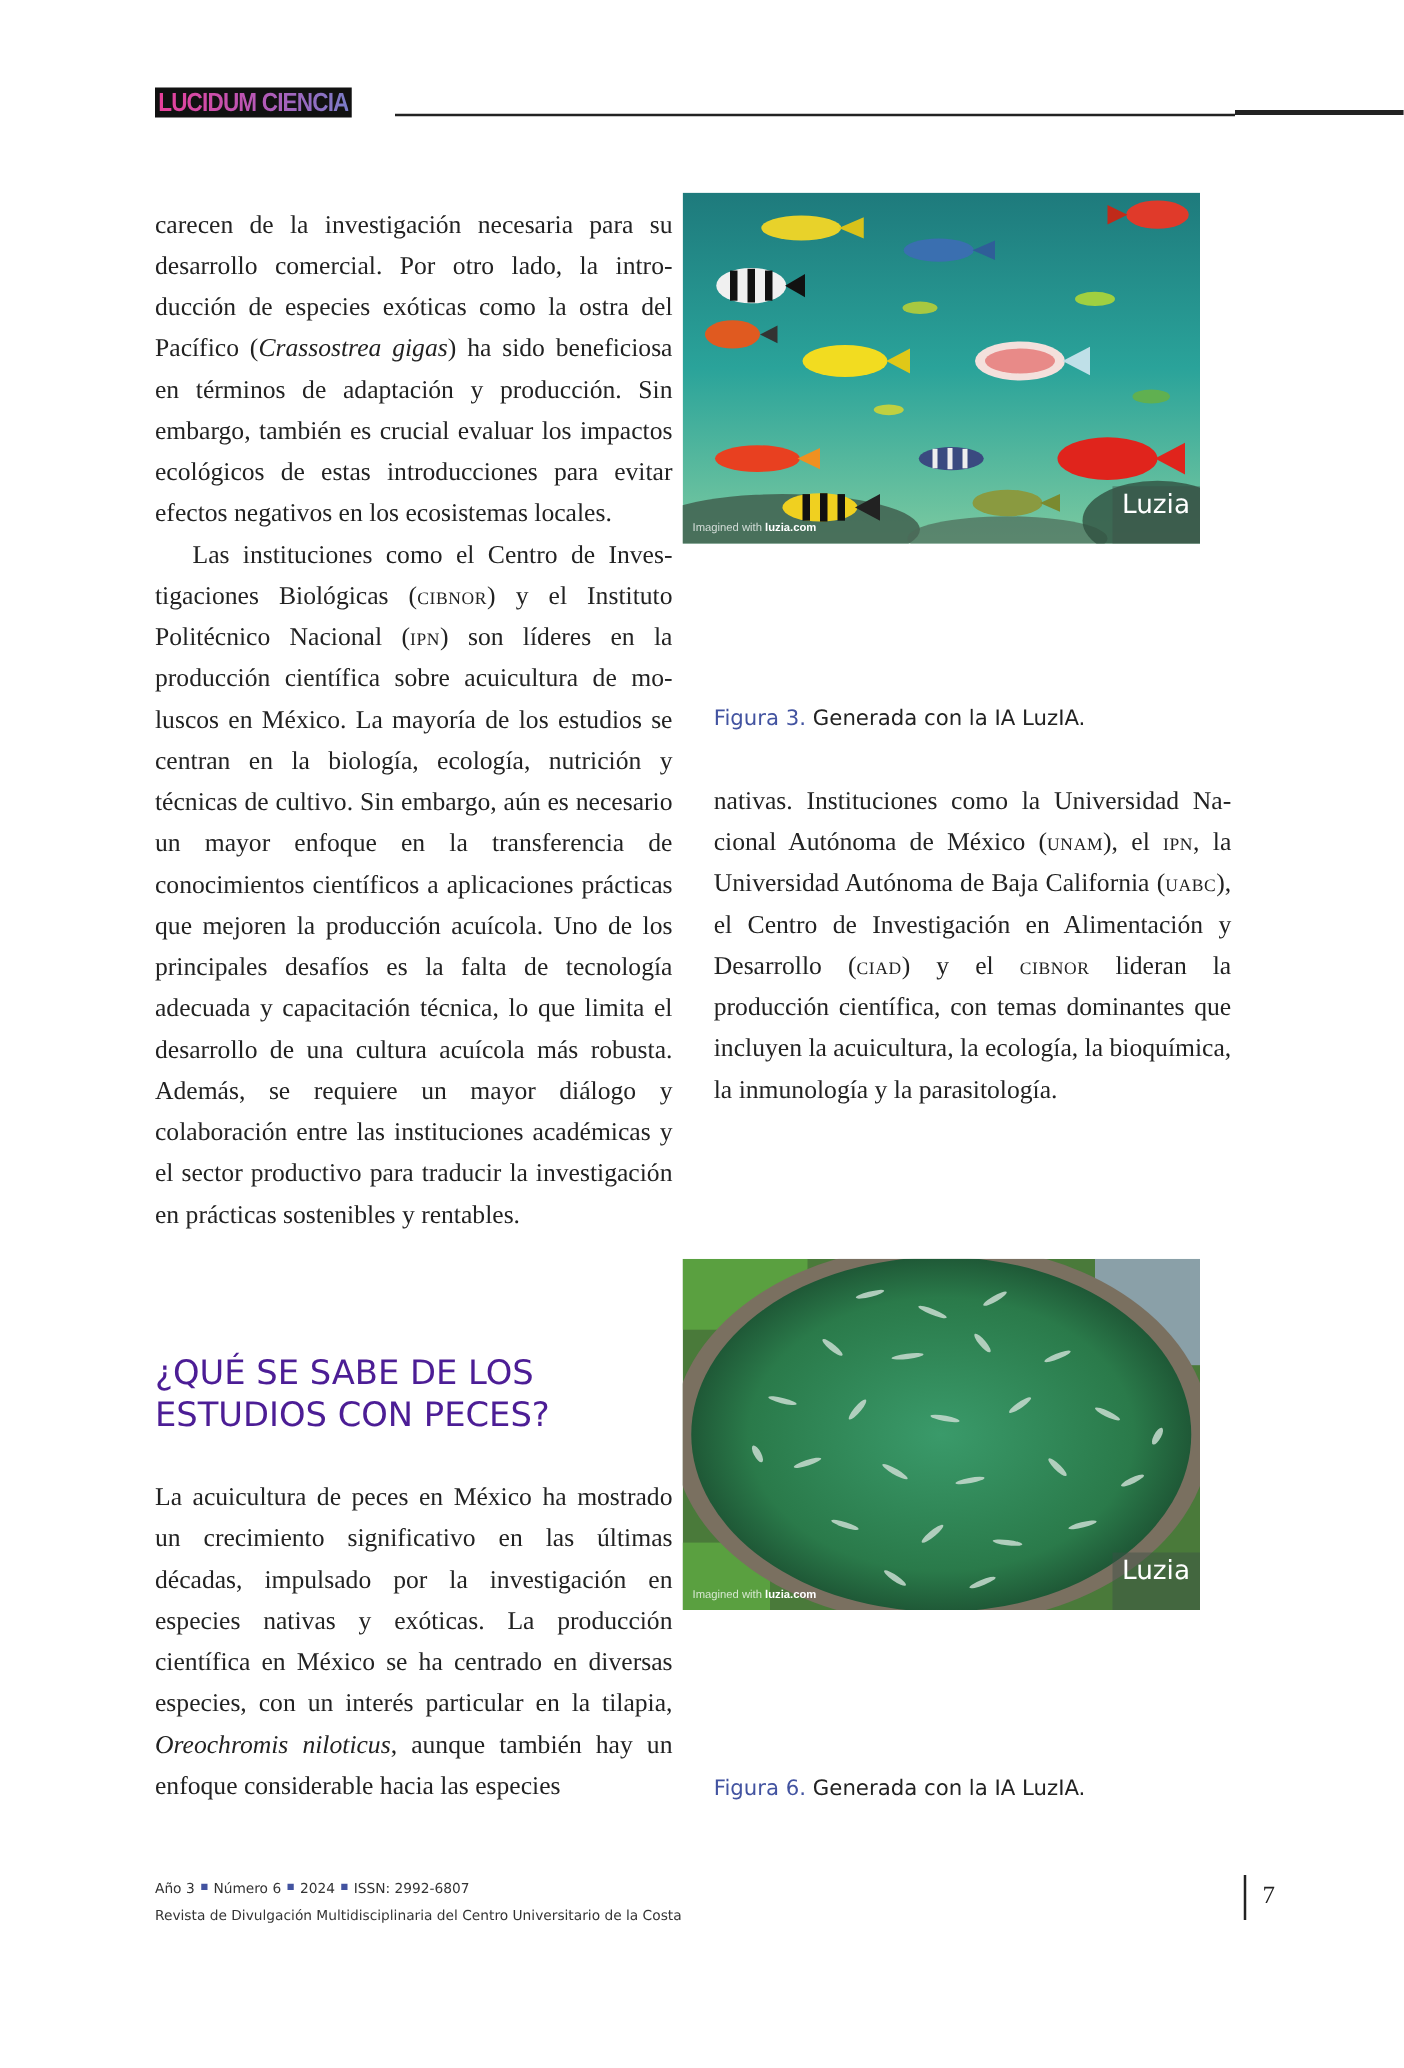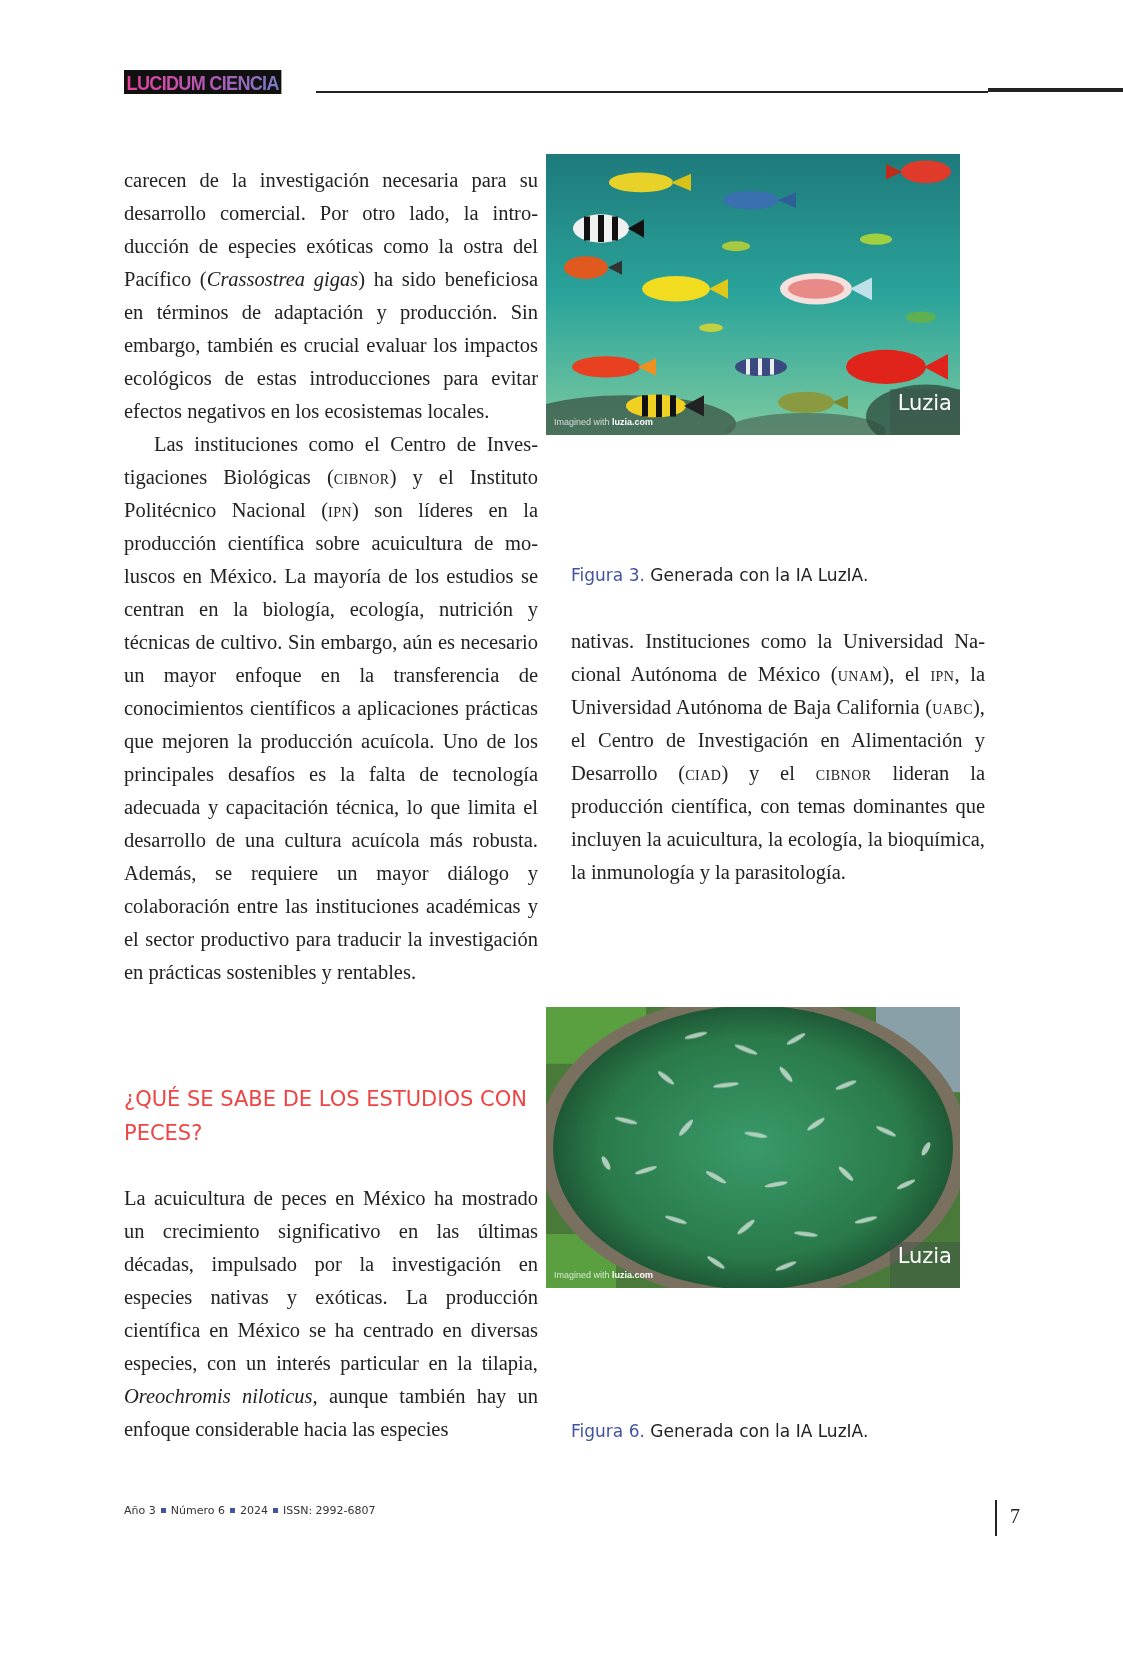--- a/index.html
+++ b/index.html
@@ -29,22 +29,22 @@
   .col p.indent { text-indent: 30px; }
   .col .sc { font-variant: small-caps; text-transform: lowercase; letter-spacing: 0.5px; }
   .col i { }
 
   #col-left-a { left: 124px; top: 164px; }
   #col-left-b { left: 124px; top: 1182px; }
   #col-right-a { left: 571px; top: 625px; }
 
   .section-heading {
     position: absolute; left: 124px; top: 1082px; width: 420px;
-    font-family: "DejaVu Sans", sans-serif; font-size: 21px; line-height: 34px;
-    color: #ef4444; margin: 0; font-weight: normal;
+    font-family: "DejaVu Sans", sans-serif; font-size: 27px; line-height: 34px;
+    color: #4c1d95; margin: 0; font-weight: normal;
   }
 
   .figure { position: absolute; left: 546px; width: 414px; height: 281px; overflow: hidden; }
   #fig3 { top: 154px; }
   #fig4 { top: 1007px; }
   .figure svg { display: block; width: 100%; height: 100%; }
   .wm-small {
     position: absolute; left: 8px; bottom: 8px;
     font-family: "Liberation Sans", sans-serif; font-size: 9px; color: rgba(255,255,255,0.75);
   }
@@ -228,15 +228,16 @@
   </svg>
   <div class="wm-small"><span>Imagined with </span><b>luzia.com</b></div>
   <div class="wm-big">Luzia</div>
 </div>
 <div class="caption" id="cap4"><span class="lbl">Figura 6.</span><span> Generada con la IA LuzIA.</span></div>
 
 <div class="footer">
   <div>
     <span>Año 3</span><span class="dot"></span><span>Número 6</span><span class="dot"></span><span>2024</span><span class="dot"></span><span>ISSN: 2992-6807</span>
   </div>
+  <div>Revista de Divulgación Multidisciplinaria del Centro Universitario de la Costa</div>
 </div>
 <div class="page-bar"></div>
 <div class="page-num">7</div>
 
 </body></html>

